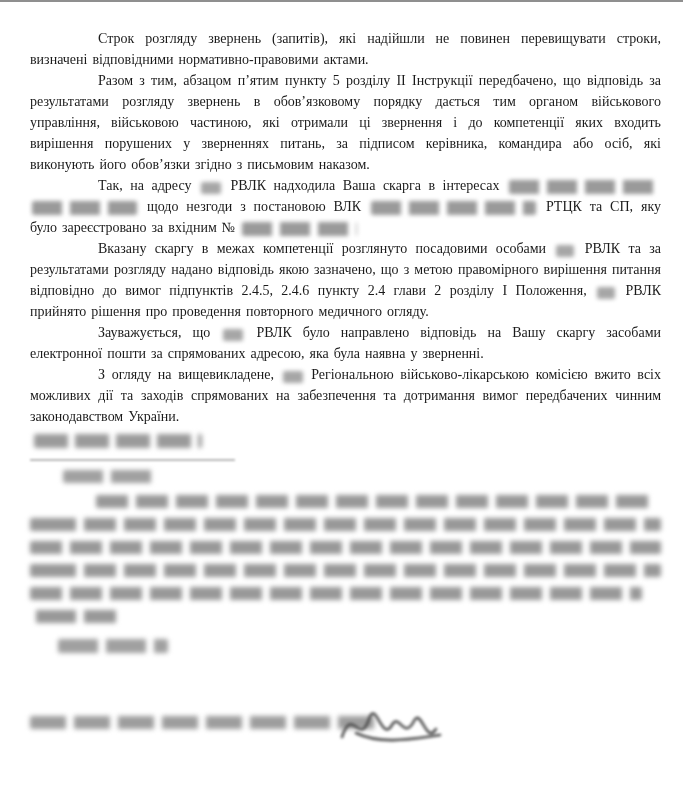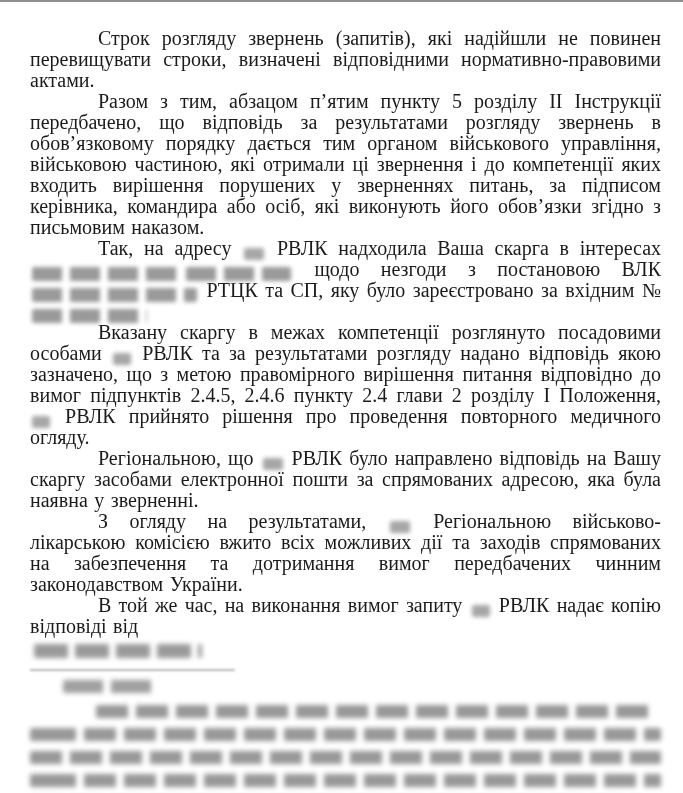--- a/index.html
+++ b/index.html
@@ -15,21 +15,21 @@
     padding:28px 22px 0 30px;
   }
   .top-edge-line{
     position:absolute;top:0;left:0;width:683px;height:2px;
     background:#8f8f8f;filter:blur(.6px);
   }
   .para{
     margin:0;
     text-align:justify;
     text-indent:68px;
-    font-size:20px;
+    font-size:14px;
     line-height:21px;
     word-spacing:1.5px;
     color:#1b1b1b;
   }
   .redact{
     display:inline-block;
     background:#a6a6a6;
     border-radius:2px;
     filter:blur(2.2px);
     vertical-align:text-bottom;
@@ -81,23 +81,22 @@
 <body>
 
 <div class="page">
   <div class="top-edge-line"></div>
 
   <div>
       <p class="para"><span>Строк розгляду звернень (запитів), які надійшли не повинен перевищувати строки, визначені відповідними нормативно-правовими актами. </span></p>
       <p class="para"><span>Разом з тим, абзацом п’ятим пункту 5 розділу ІІ Інструкції передбачено, що відповідь за результатами розгляду звернень в обов’язковому порядку дається тим органом військового управління, військовою частиною, які отримали ці звернення і до компетенції яких входить вирішення порушених у зверненнях питань, за підписом керівника, командира або осіб, які виконують його обов’язки згідно з письмовим наказом. </span></p>
       <p class="para"><span>Так, на адресу </span><span class="redact" style="width: 20px; height: 12px;"></span><span> РВЛК надходила Ваша скарга в інтересах </span><span class="redact words" style="width: 150px; height: 14px;"></span><span class="redact words" style="width: 105px; height: 14px;"></span><span> щодо незгоди з постановою ВЛК </span><span class="redact words" style="width: 165px; height: 14px;"></span><span> РТЦК та СП, яку було зареєстровано за вхідним № </span><span class="redact words" style="width: 115px; height: 14px;"></span></p>
       <p class="para"><span>Вказану скаргу в межах компетенції розглянуто посадовими особами </span><span class="redact" style="width: 18px; height: 12px;"></span><span> РВЛК та за результатами розгляду надано відповідь якою зазначено, що з метою правомірного вирішення питання відповідно до вимог підпунктів 2.4.5, 2.4.6 пункту 2.4 глави 2 розділу І Положення, </span><span class="redact" style="width: 18px; height: 12px;"></span><span> РВЛК прийнято рішення про проведення повторного медичного огляду. </span></p>
-      <p class="para"><span>Регіональною, що </span><span class="redact" style="width: 20px; height: 12px;"></span><span> РВЛК було направлено відповідь на Вашу скаргу засобами електронної пошти за спрямованих адресою, яка була наявна у зверненні. </span></p>
-      <p class="para"><span>З огляду на результатами, </span><span class="redact" style="width: 20px; height: 12px;"></span><span> Регіональною військово-лікарською комісією вжито всіх можливих дії та заходів спрямованих на забезпечення та дотримання вимог передбачених чинним законодавством України. </span></p>
-      <p class="para"><span>В той же час, на виконання вимог запиту </span><span class="redact" style="width: 18px; height: 12px;"></span><span> РВЛК надає копію відповіді від </span></p>
+      <p class="para"><span>Зауважується, що </span><span class="redact" style="width: 20px; height: 12px;"></span><span> РВЛК було направлено відповідь на Вашу скаргу засобами електронної пошти за спрямованих адресою, яка була наявна у зверненні. </span></p>
+      <p class="para"><span>З огляду на вищевикладене, </span><span class="redact" style="width: 20px; height: 12px;"></span><span> Регіональною військово-лікарською комісією вжито всіх можливих дії та заходів спрямованих на забезпечення та дотримання вимог передбачених чинним законодавством України. </span></p>
     </div>
 
   <div class="ref-redact" style="width: 168px; height: 14px;"></div>
 
   <div class="separator-line" style="width: 205px;"></div>
 
   <div class="small-redact attach-redact" style="width: 90px; height: 13px; margin-left: 33px;"></div>
 
   <div class="blur-block">
       <div class="blur-row" style="width: 555px; margin-left: 66px;"></div>

